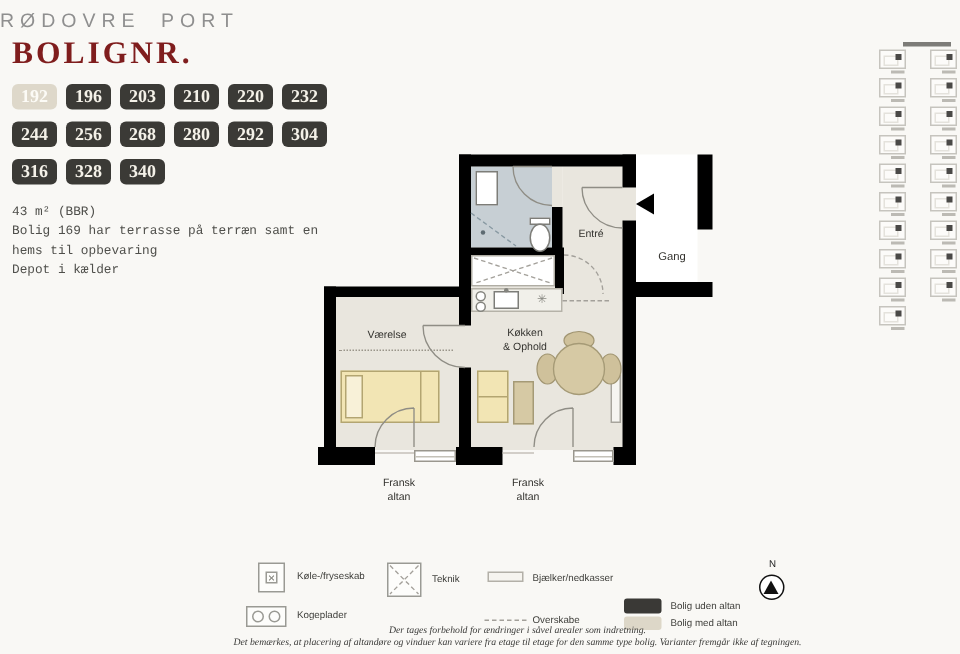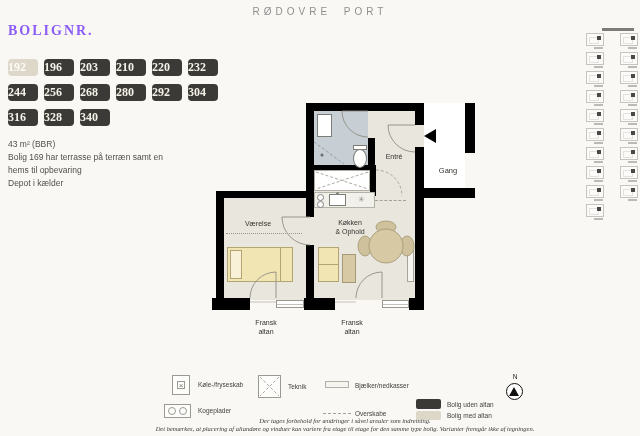--- a/index.html
+++ b/index.html
@@ -1,33 +1,33 @@
 <!DOCTYPE html>
 <html><head>
 <meta charset="utf-8">
 <style>
   html,body{margin:0;padding:0;background:#e8e8e8;}
   .page{position:relative;width:640px;height:436px;background:#f9f8f5;
         font-family:"Liberation Sans",sans-serif;overflow:hidden;margin:0 auto;}
 
   
-  .brand{position:absolute;top:6px;left:0;width:640px;text-align:center;
-         font-size:10px;letter-spacing:4px;word-spacing:6px;color:#8f8f8f;}
+  .brand{position:absolute;top:6px;left:0;width:640px;
+         font-size:13px;letter-spacing:4px;word-spacing:6px;color:#8f8f8f;}
 
   
   .left-panel{position:absolute;left:8px;top:22px;width:230px;}
   .boligtype{font-size:8.5px;color:#4a4a46;}
-  .bolignr-title{font-family:"Liberation Serif",serif;font-size:14px;letter-spacing:2px;
-                 color:#8b5cf6;margin:1px 0 20px 0;font-weight:600;}
+  .bolignr-title{font-family:"Liberation Serif",serif;font-size:21px;letter-spacing:2px;
+                 color:#7f1d1d;margin:1px 0 8px 0;font-weight:600;}
   .badge-grid{width:220px;display:flex;flex-wrap:wrap;}
   .badge{width:30px;height:17px;margin:0 6px 8px 0;background:#3b3a36;color:#f4f1e8;
          border-radius:4px;font-family:"Liberation Serif",serif;font-size:12px;
-         line-height:17px;font-weight:600;cursor:pointer;}
+         line-height:17px;text-align:center;font-weight:600;cursor:pointer;}
   .badge.selected{background:#ded8ca;color:#fcfbf6;}
-  .details{margin-top:4px;}
+  .details{margin-top:4px;font-family:Liberation Mono, monospace;}
   .detail-line{font-size:8.5px;line-height:13px;color:#4f4f4b;}
 
   
   .floorplan{position:absolute;left:210px;top:100px;width:270px;height:240px;}
   .wall{position:absolute;background:#000;}
   .floor{position:absolute;background:#e9e6de;}
   .bathfloor{position:absolute;background:#c7cfd4;}
   .whitebox{position:absolute;background:#fff;}
   .room-label{position:absolute;font-size:7px;color:#33322e;text-align:center;line-height:9px;}
   .gang-label{font-size:7.5px;}

